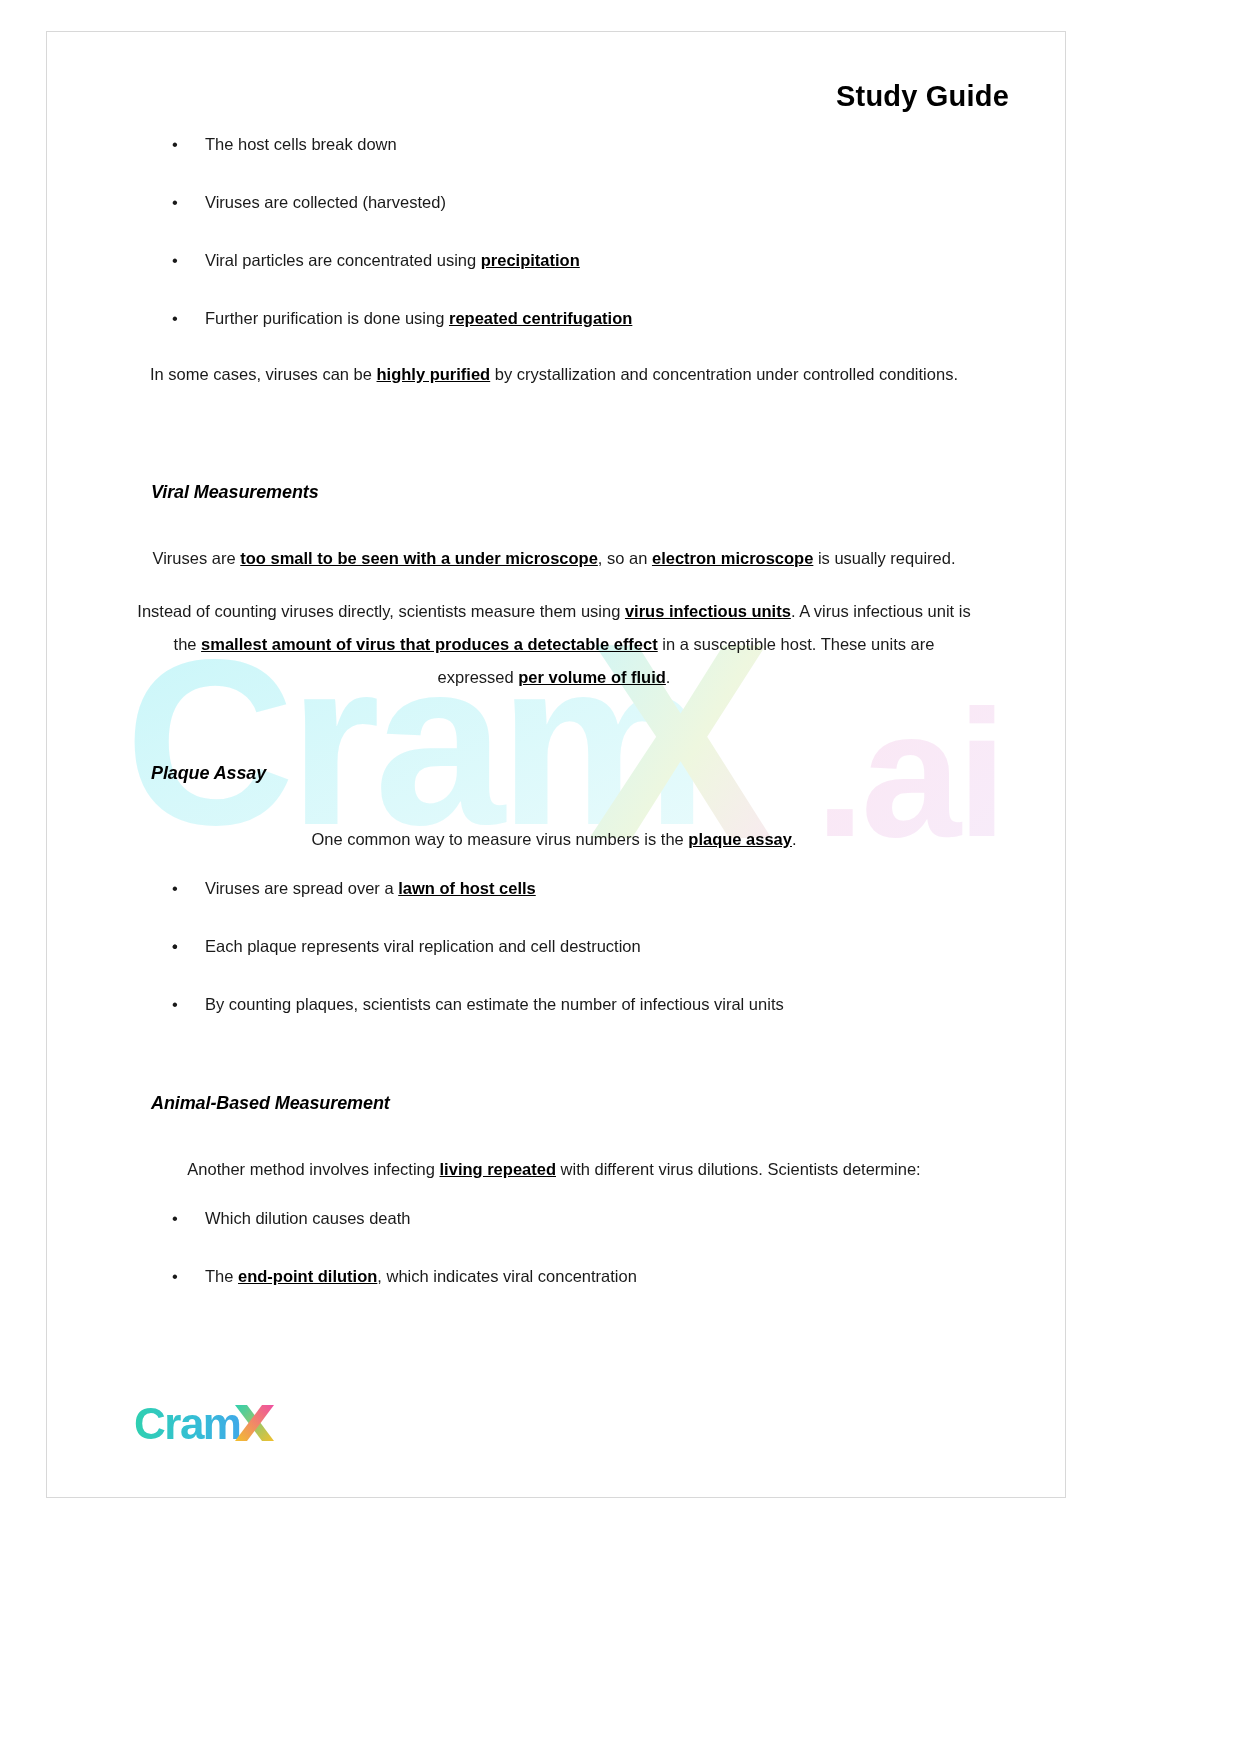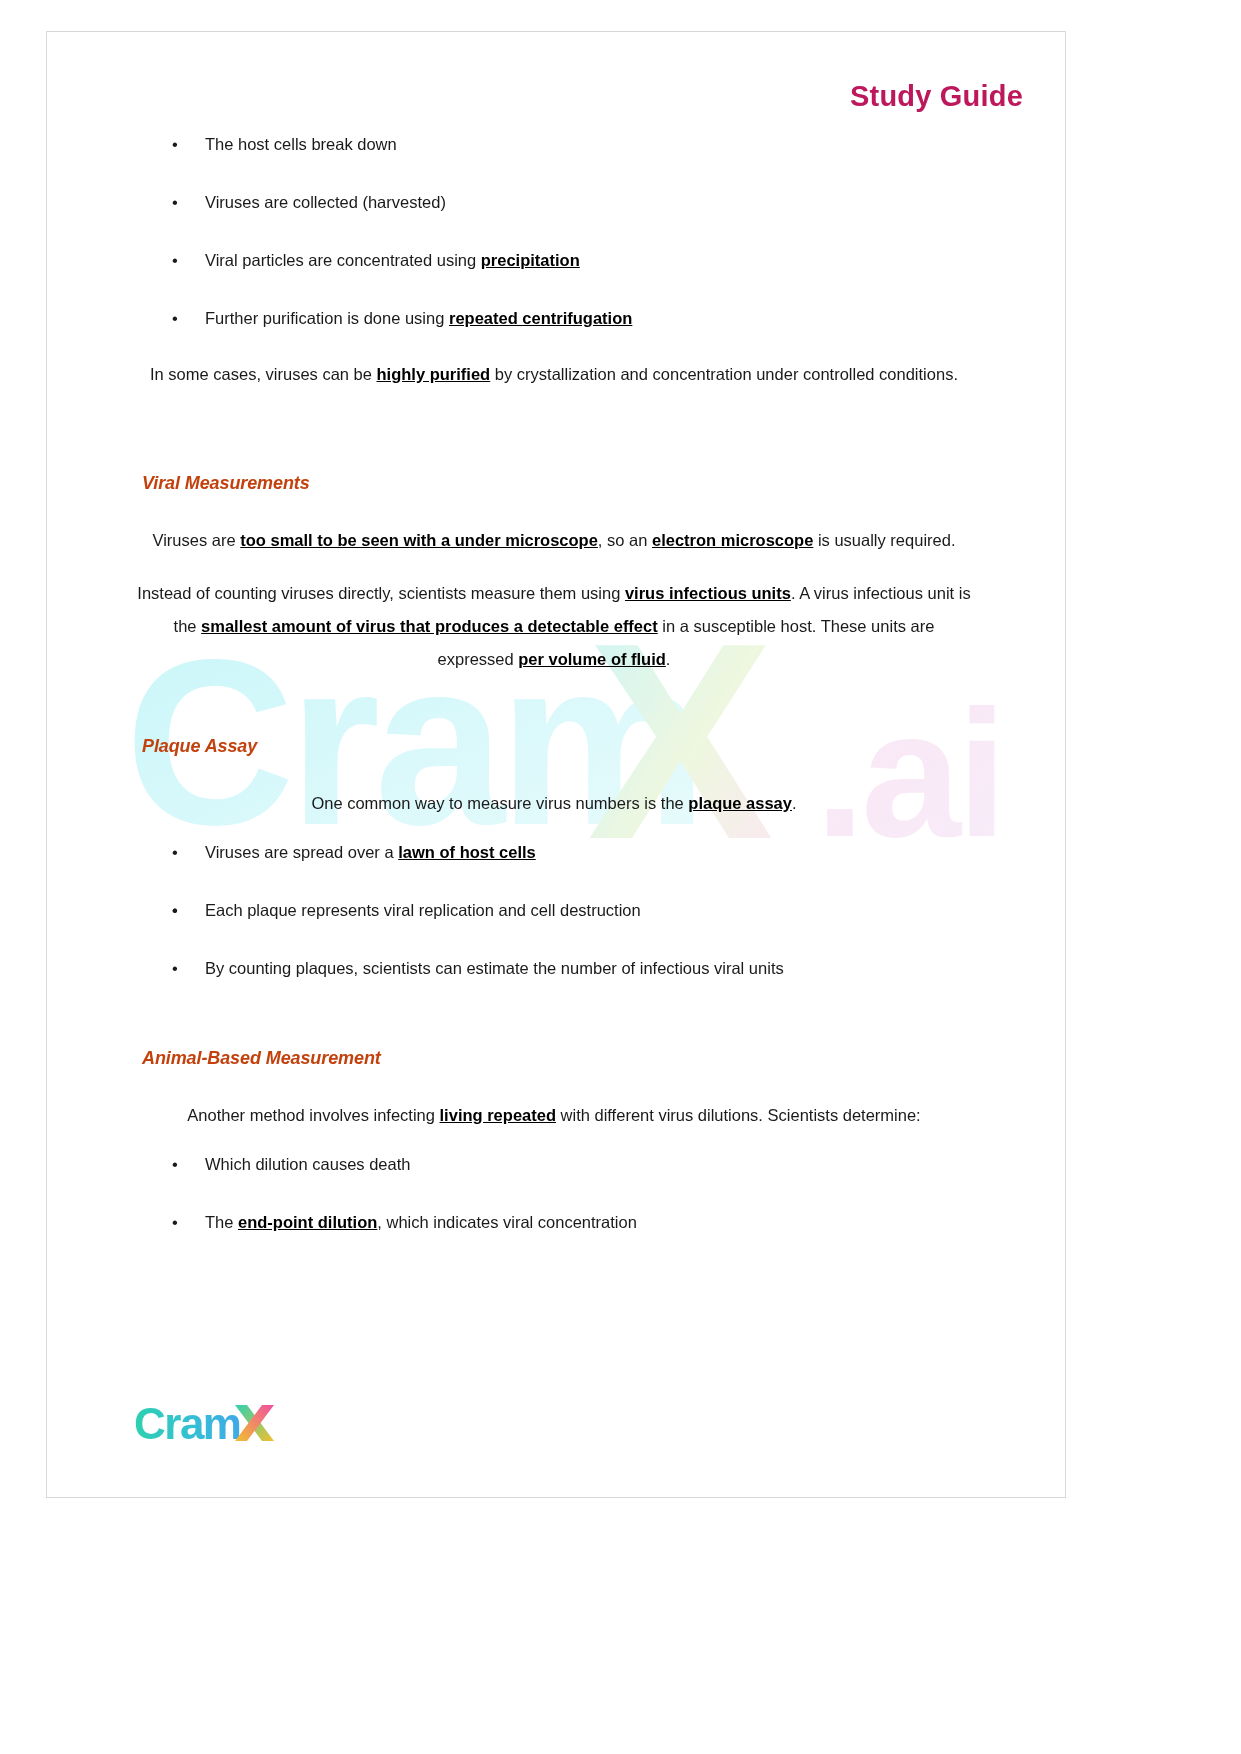--- a/index.html
+++ b/index.html
@@ -42,25 +42,25 @@
 
   
   .content {
     position: relative;
     z-index: 2;
     padding: 0;
   }
 
   .doc-title {
     position: absolute;
-    right: 42px;
+    right: 56px;
     top: 48px;
     font-size: 29px;
     font-weight: bold;
-    color: #be185d;
+    color: #000000;
     letter-spacing: 0.2px;
     white-space: nowrap;
   }
 
   .body-area {
     position: absolute;
     left: 87px;
     top: 100px;
     width: 840px;
   }
@@ -94,22 +94,22 @@
     line-height: 33px;
     color: #1a1a1a;
     margin: 0;
     text-align: center;
   }
 
   h2.section {
     font-size: 18px;
     font-weight: bold;
     font-style: italic;
-    color: #c2410c;
-    margin: 8px;
+    color: #000000;
+    margin: 17px;
     letter-spacing: -0.1px;
   }
 
   b { font-weight: bold; color: #000; text-decoration: underline; }
   .sp-20 { height: 20px; }
   .sp-22 { height: 22px; }
   .sp-28 { height: 28px; }
   .sp-52 { height: 52px; }
   .sp-60 { height: 60px; }
   .sp-74 { height: 74px; }

